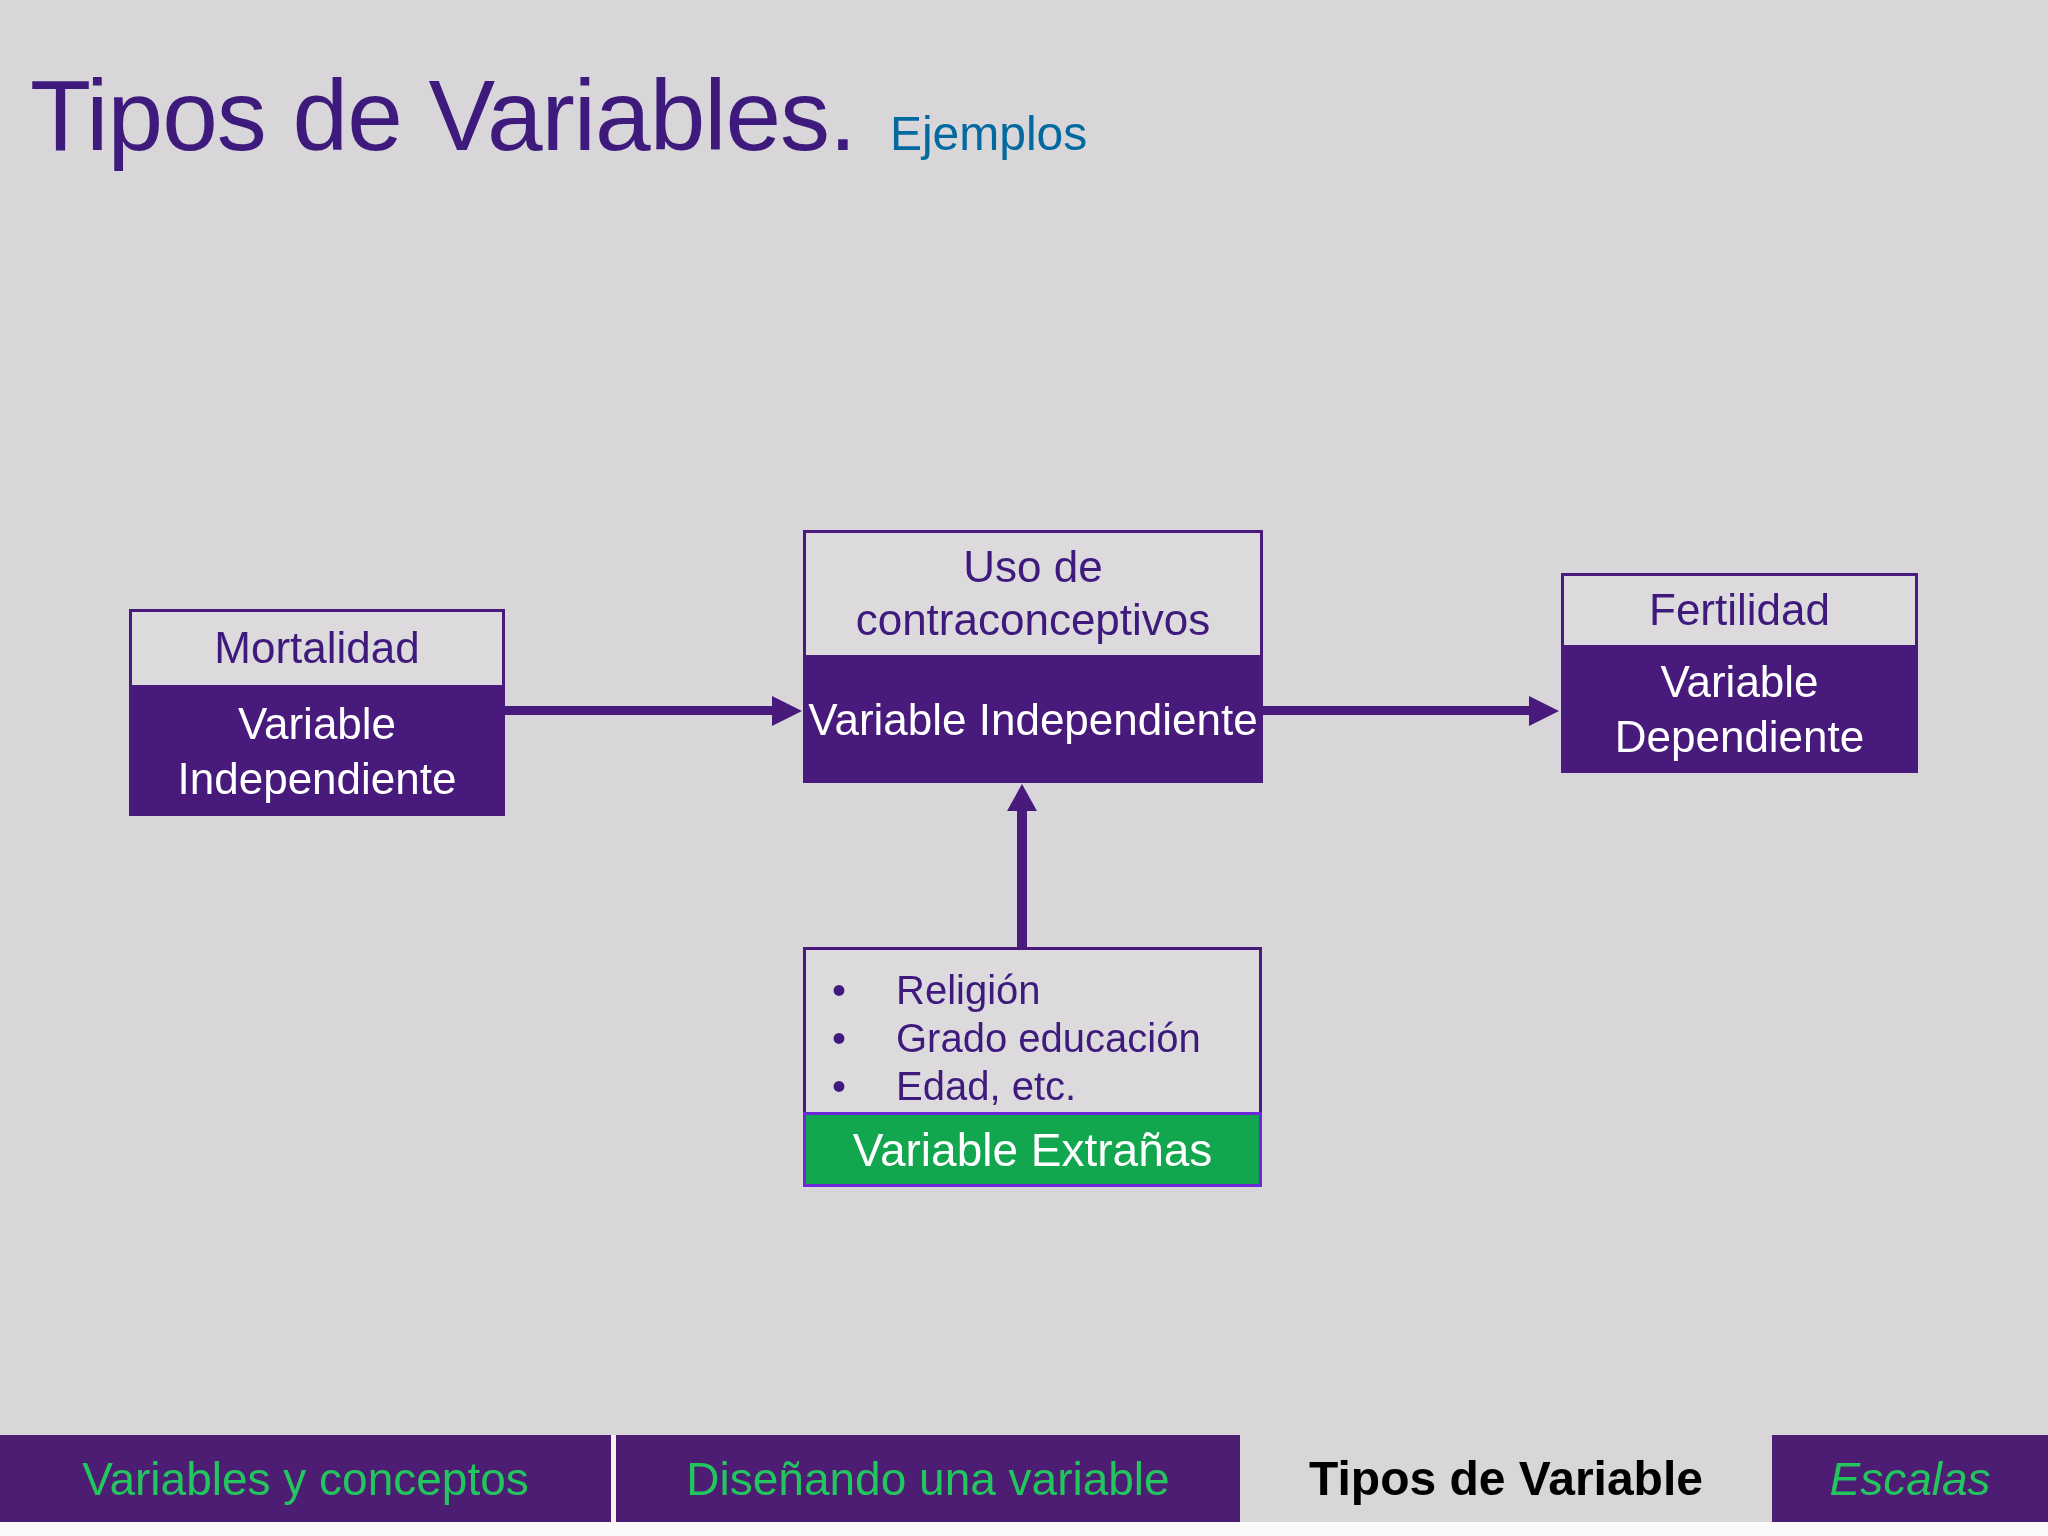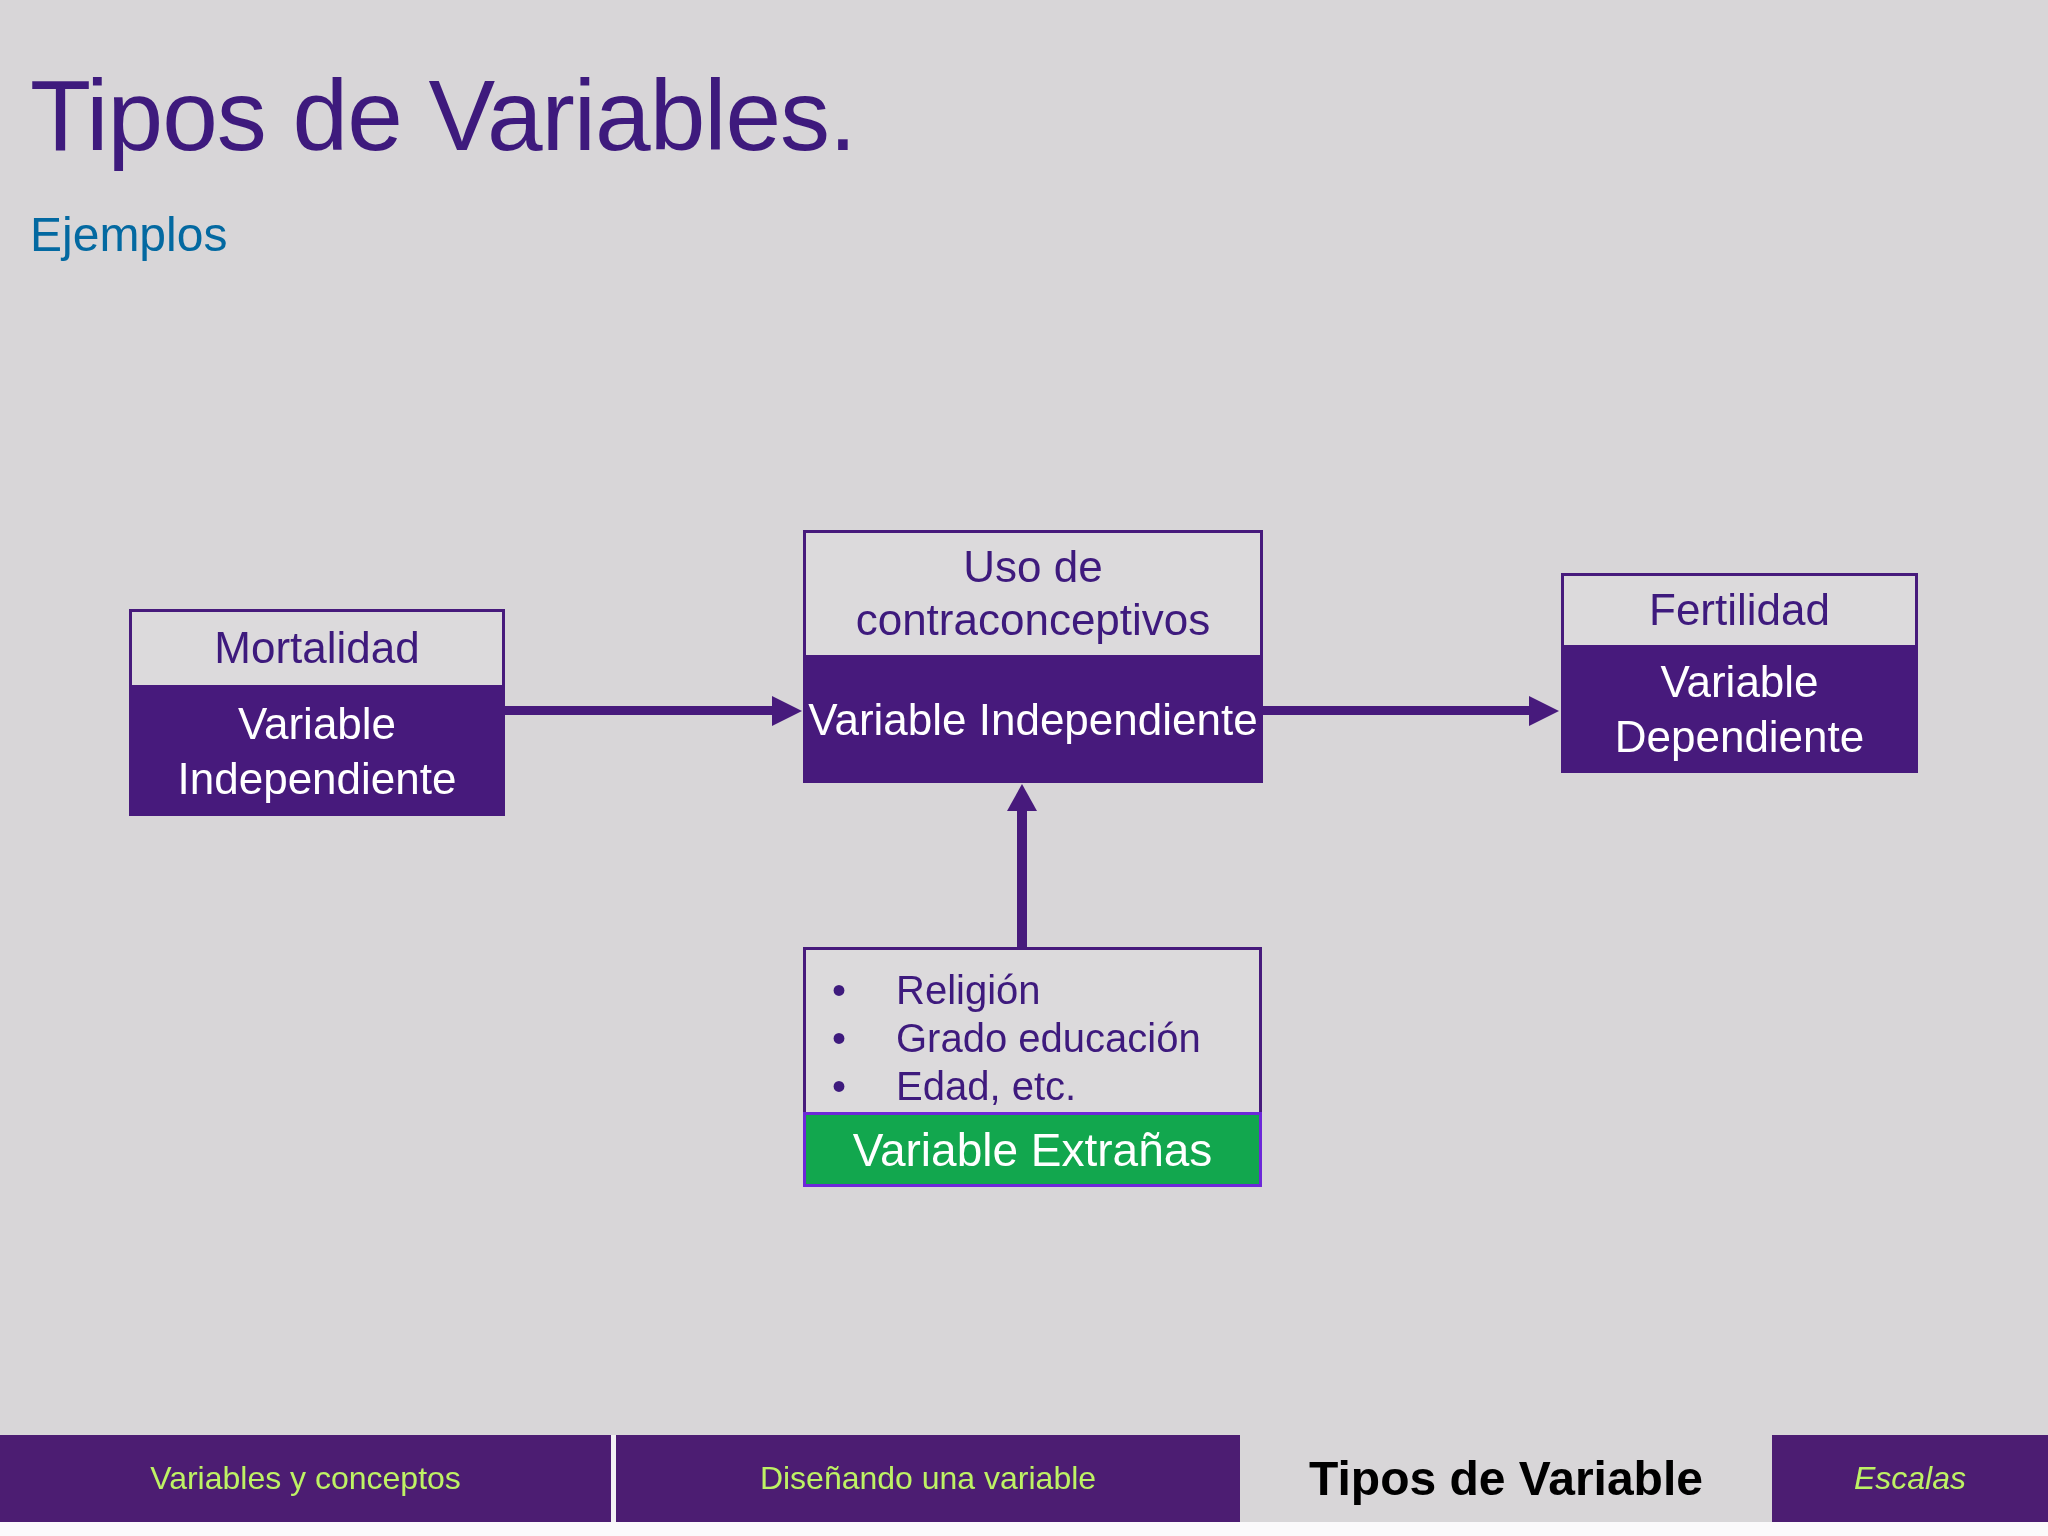--- a/index.html
+++ b/index.html
@@ -16,21 +16,20 @@
   }
 
   
   .title-row {
     position: absolute;
     left: 30px; top: 58px;
     display: flex;
     align-items: baseline;
     gap: 34px;
     white-space: nowrap;
-    flex-direction: column;
   }
   .title {
     font-size: 100px;
     color: #3e1a7d;
     letter-spacing: -1px;
   }
   .subtitle {
     font-size: 48px;
     color: #0369a1;
   }
@@ -116,23 +115,23 @@
     border-right: 15px solid transparent;
   }
   #arrow-extraneous-uso-line { left: 1017px; top: 806px; height: 141px; }
   #arrow-extraneous-uso-head { left: 1007px; top: 784px; }
 
   
   .footer { position: absolute; left: 0; top: 1435px; width: 2048px; height: 87px; }
   .tab {
     position: absolute; top: 0; height: 87px;
     background: #4c1d72;
-    color: #bef264;
-    display: flex; align-items: center; justify-content: center;
-    font-size: 32px;
+    color: #22c55e;
+    display: flex; align-items: center; justify-content: center;
+    font-size: 46px;
     white-space: nowrap;
     cursor: pointer;
   }
   #tab-variables-y-conceptos { left: 0; width: 611px; }
   .tab-divider {
     position: absolute; top: 0; left: 611px; width: 5px; height: 101px;
     background: #f3f1f3;
   }
   #tab-disenando-una-variable { left: 616px; width: 624px; }
   #tab-tipos-de-variable {

